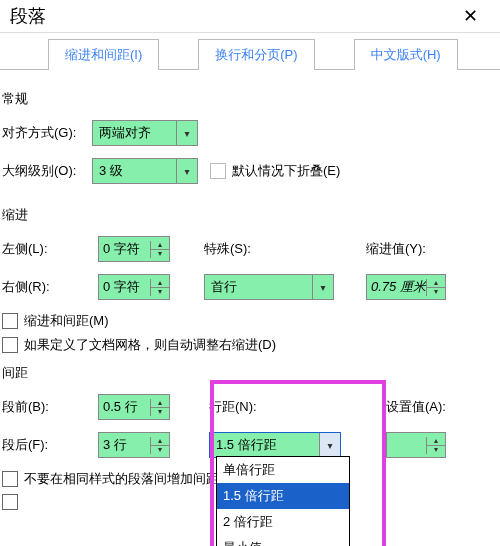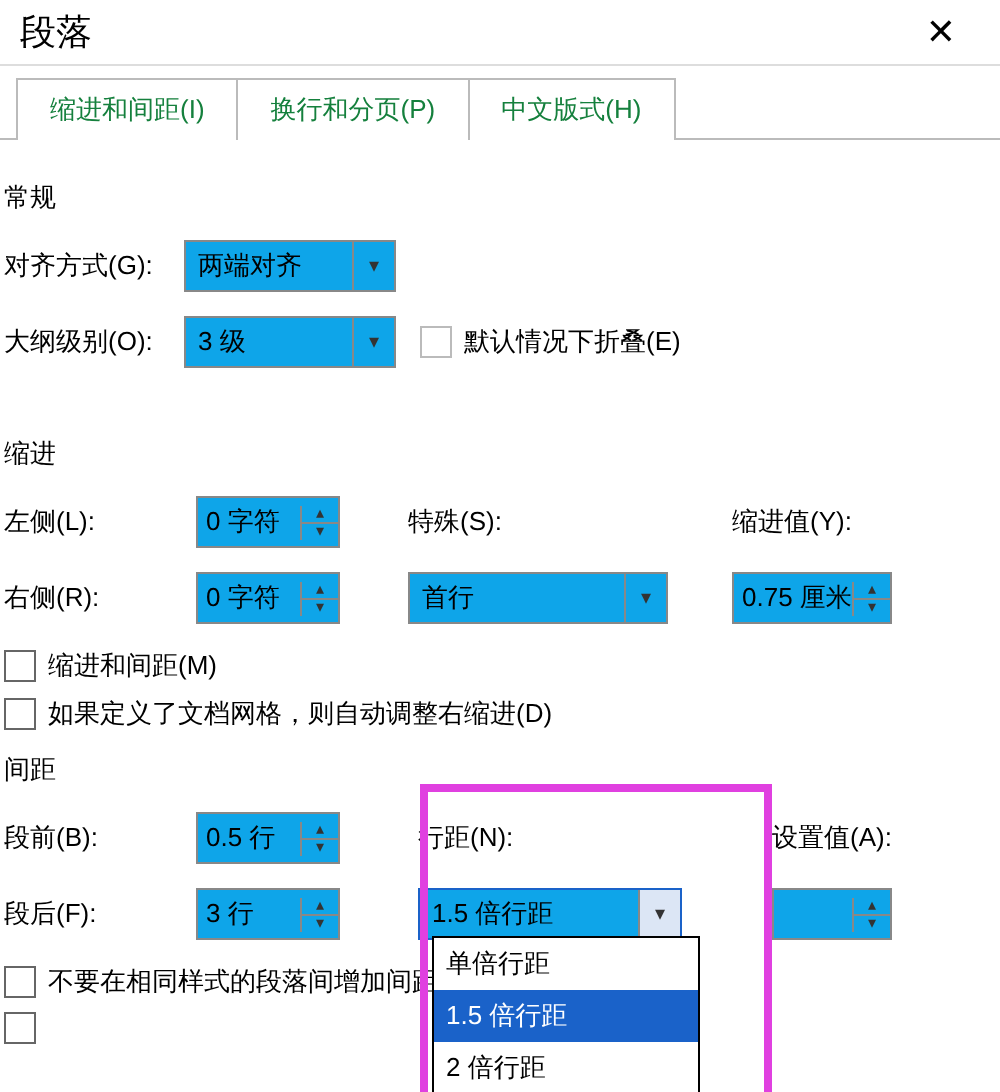--- a/index.html
+++ b/index.html
@@ -25,39 +25,40 @@
 .tabs {
   display: flex;
   padding: 6px 8px 0 8px;
 }
 .tab {
   padding: 6px 16px;
   border: 1px solid #bbb;
   border-bottom: none;
   background: #fff;
   margin-right: -1px;
-  color: #15803d;
+  color: #3b82f6;
+  margin-left: 40px;
 }
 .tab.active { position: relative; z-index: 2; background: #fff; }
 .tab-strip-line { border-bottom: 1px solid #bbb; margin-top: -1px; }
 .content { padding: 14px 2px; }
 .section-title { margin: 6px 0 12px 0; font-size: 13px; }
 .row {
   display: flex;
   align-items: center;
   margin-bottom: 12px;
   gap: 2px;
 }
 .label { width: 88px; }
 .combo, .spinner, .select {
   display: inline-flex;
   align-items: center;
   border: 1px solid #888;
   height: 24px;
-  background: #0ea5e9;
+  background: #86efac;
 }
 .combo { width: 104px; }
 .combo .val { flex: 1; padding: 0 6px; }
 .combo .arrow, .select .arrow {
   width: 20px; height: 100%;
   border-left: 1px solid #888;
   display: flex; align-items: center; justify-content: center;
   font-size: 10px; color: #333;
 }
 .select { width: 128px; }
@@ -130,21 +131,21 @@
     <div class="combo">
       <span class="val">3 级</span>
       <span class="arrow">▾</span>
     </div>
     <div class="checkbox-row" style="margin:0 0 0 10px;">
       <div class="cb" style="border-color:#bbb;"></div>
       <span style="color:#000000;">默认情况下折叠(E)</span>
     </div>
   </div>
 
-  <div class="section-title" style="margin-top:34px;">缩进</div>
+  <div class="section-title" style="margin-top:22px;">缩进</div>
 
   <div class="indent-grid">
     <div class="row">
       <div class="col-group">
         <span class="label">左侧(L):</span>
         <div class="spinner">
           <span class="val">0 字符</span>
           <div class="btns">
               <div>▴</div>
               <div>▾</div>
@@ -171,21 +172,21 @@
         </div>
       </div>
       <div class="col-group">
         <div class="select">
           <span class="val">首行</span>
           <span class="arrow">▾</span>
         </div>
       </div>
       <div class="col-group">
         <div class="spinner" style="width:78px;">
-          <span class="val" style="white-space:nowrap;overflow:hidden;">0.75 厘米</span>
+          <span class="val" style="white-space:nowrap;overflow:hidden;font-style:italic;">0.75 厘米</span>
           <div class="btns">
               <div>▴</div>
               <div>▾</div>
             </div>
         </div>
       </div>
     </div>
   </div>
 
   <div class="checkbox-row">

